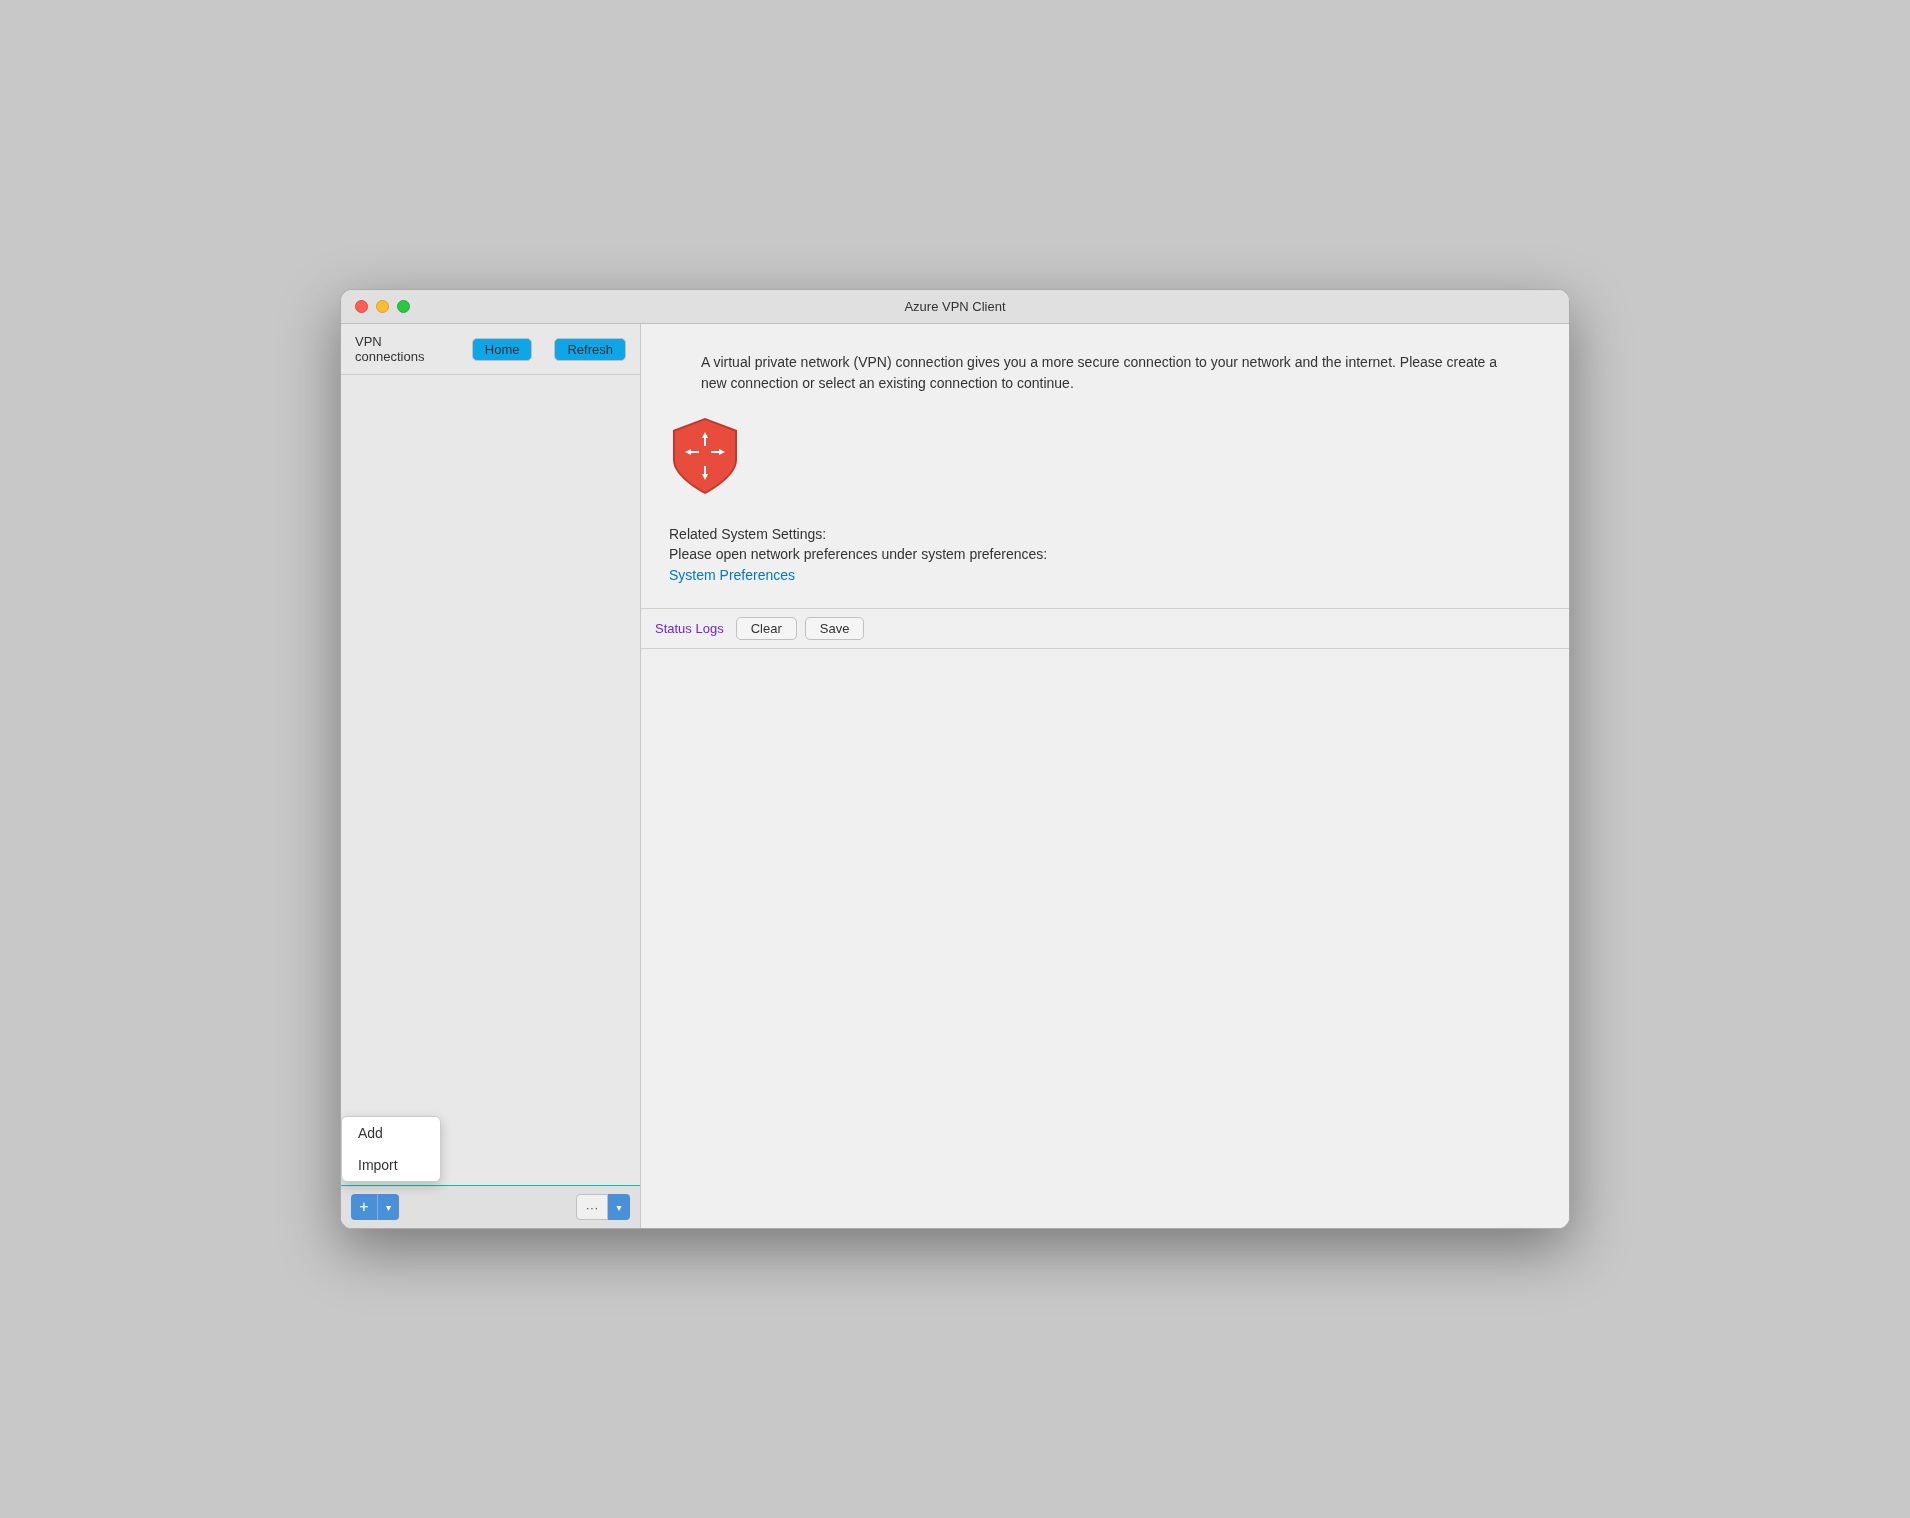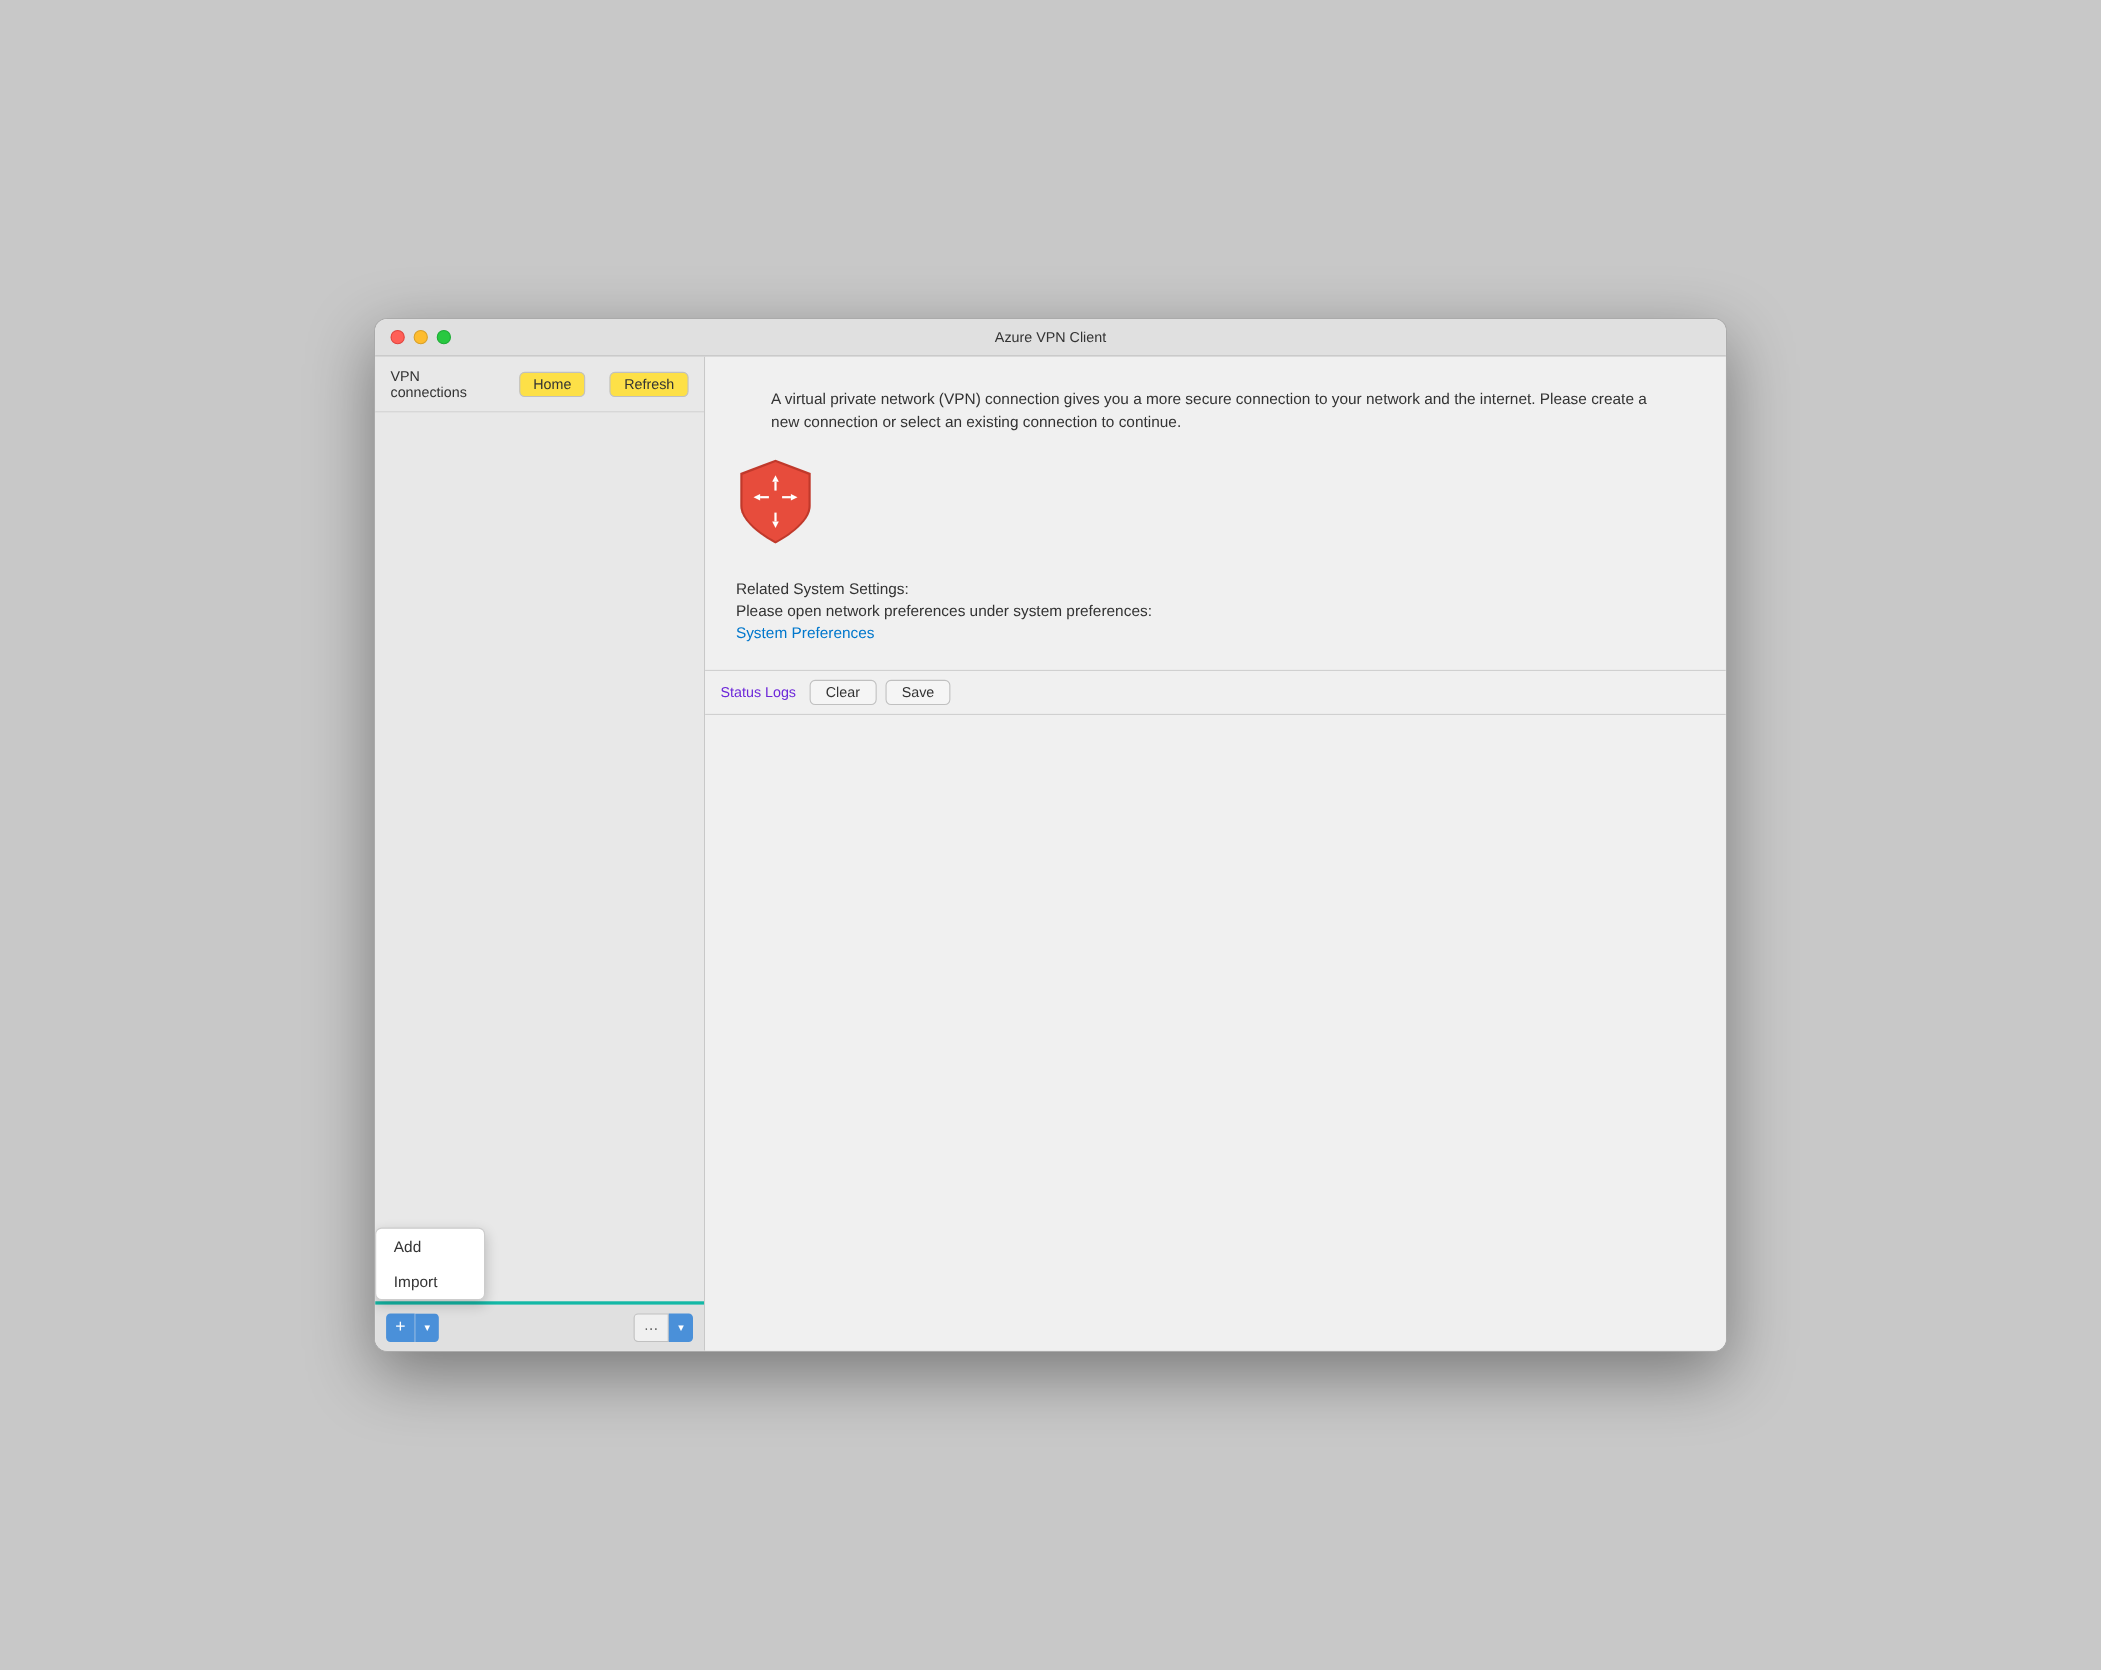--- a/index.html
+++ b/index.html
@@ -91,36 +91,36 @@
       border-bottom: 1px solid #ccc;
     }
 
     .sidebar-header-label {
       font-size: 13px;
       color: #333;
       font-weight: 500;
     }
 
     .sidebar-btn {
-      background: #fde047;
+      background: #0ea5e9;
       border: 1px solid #c0c0c0;
       border-radius: 5px;
       padding: 3px 12px;
       font-size: 13px;
       cursor: pointer;
       color: #333;
     }
 
     .sidebar-content {
       flex: 1;
       background: #e8e8e8;
     }
 
     .sidebar-bottom {
-      border-top: 3px solid #14b8a6;
+      border-top: 1px solid #14b8a6;
       padding: 8px 10px;
       display: flex;
       align-items: center;
       justify-content: space-between;
       background: #e0e0e0;
       position: relative;
     }
 
     .sidebar-bottom-left {
       display: flex;

